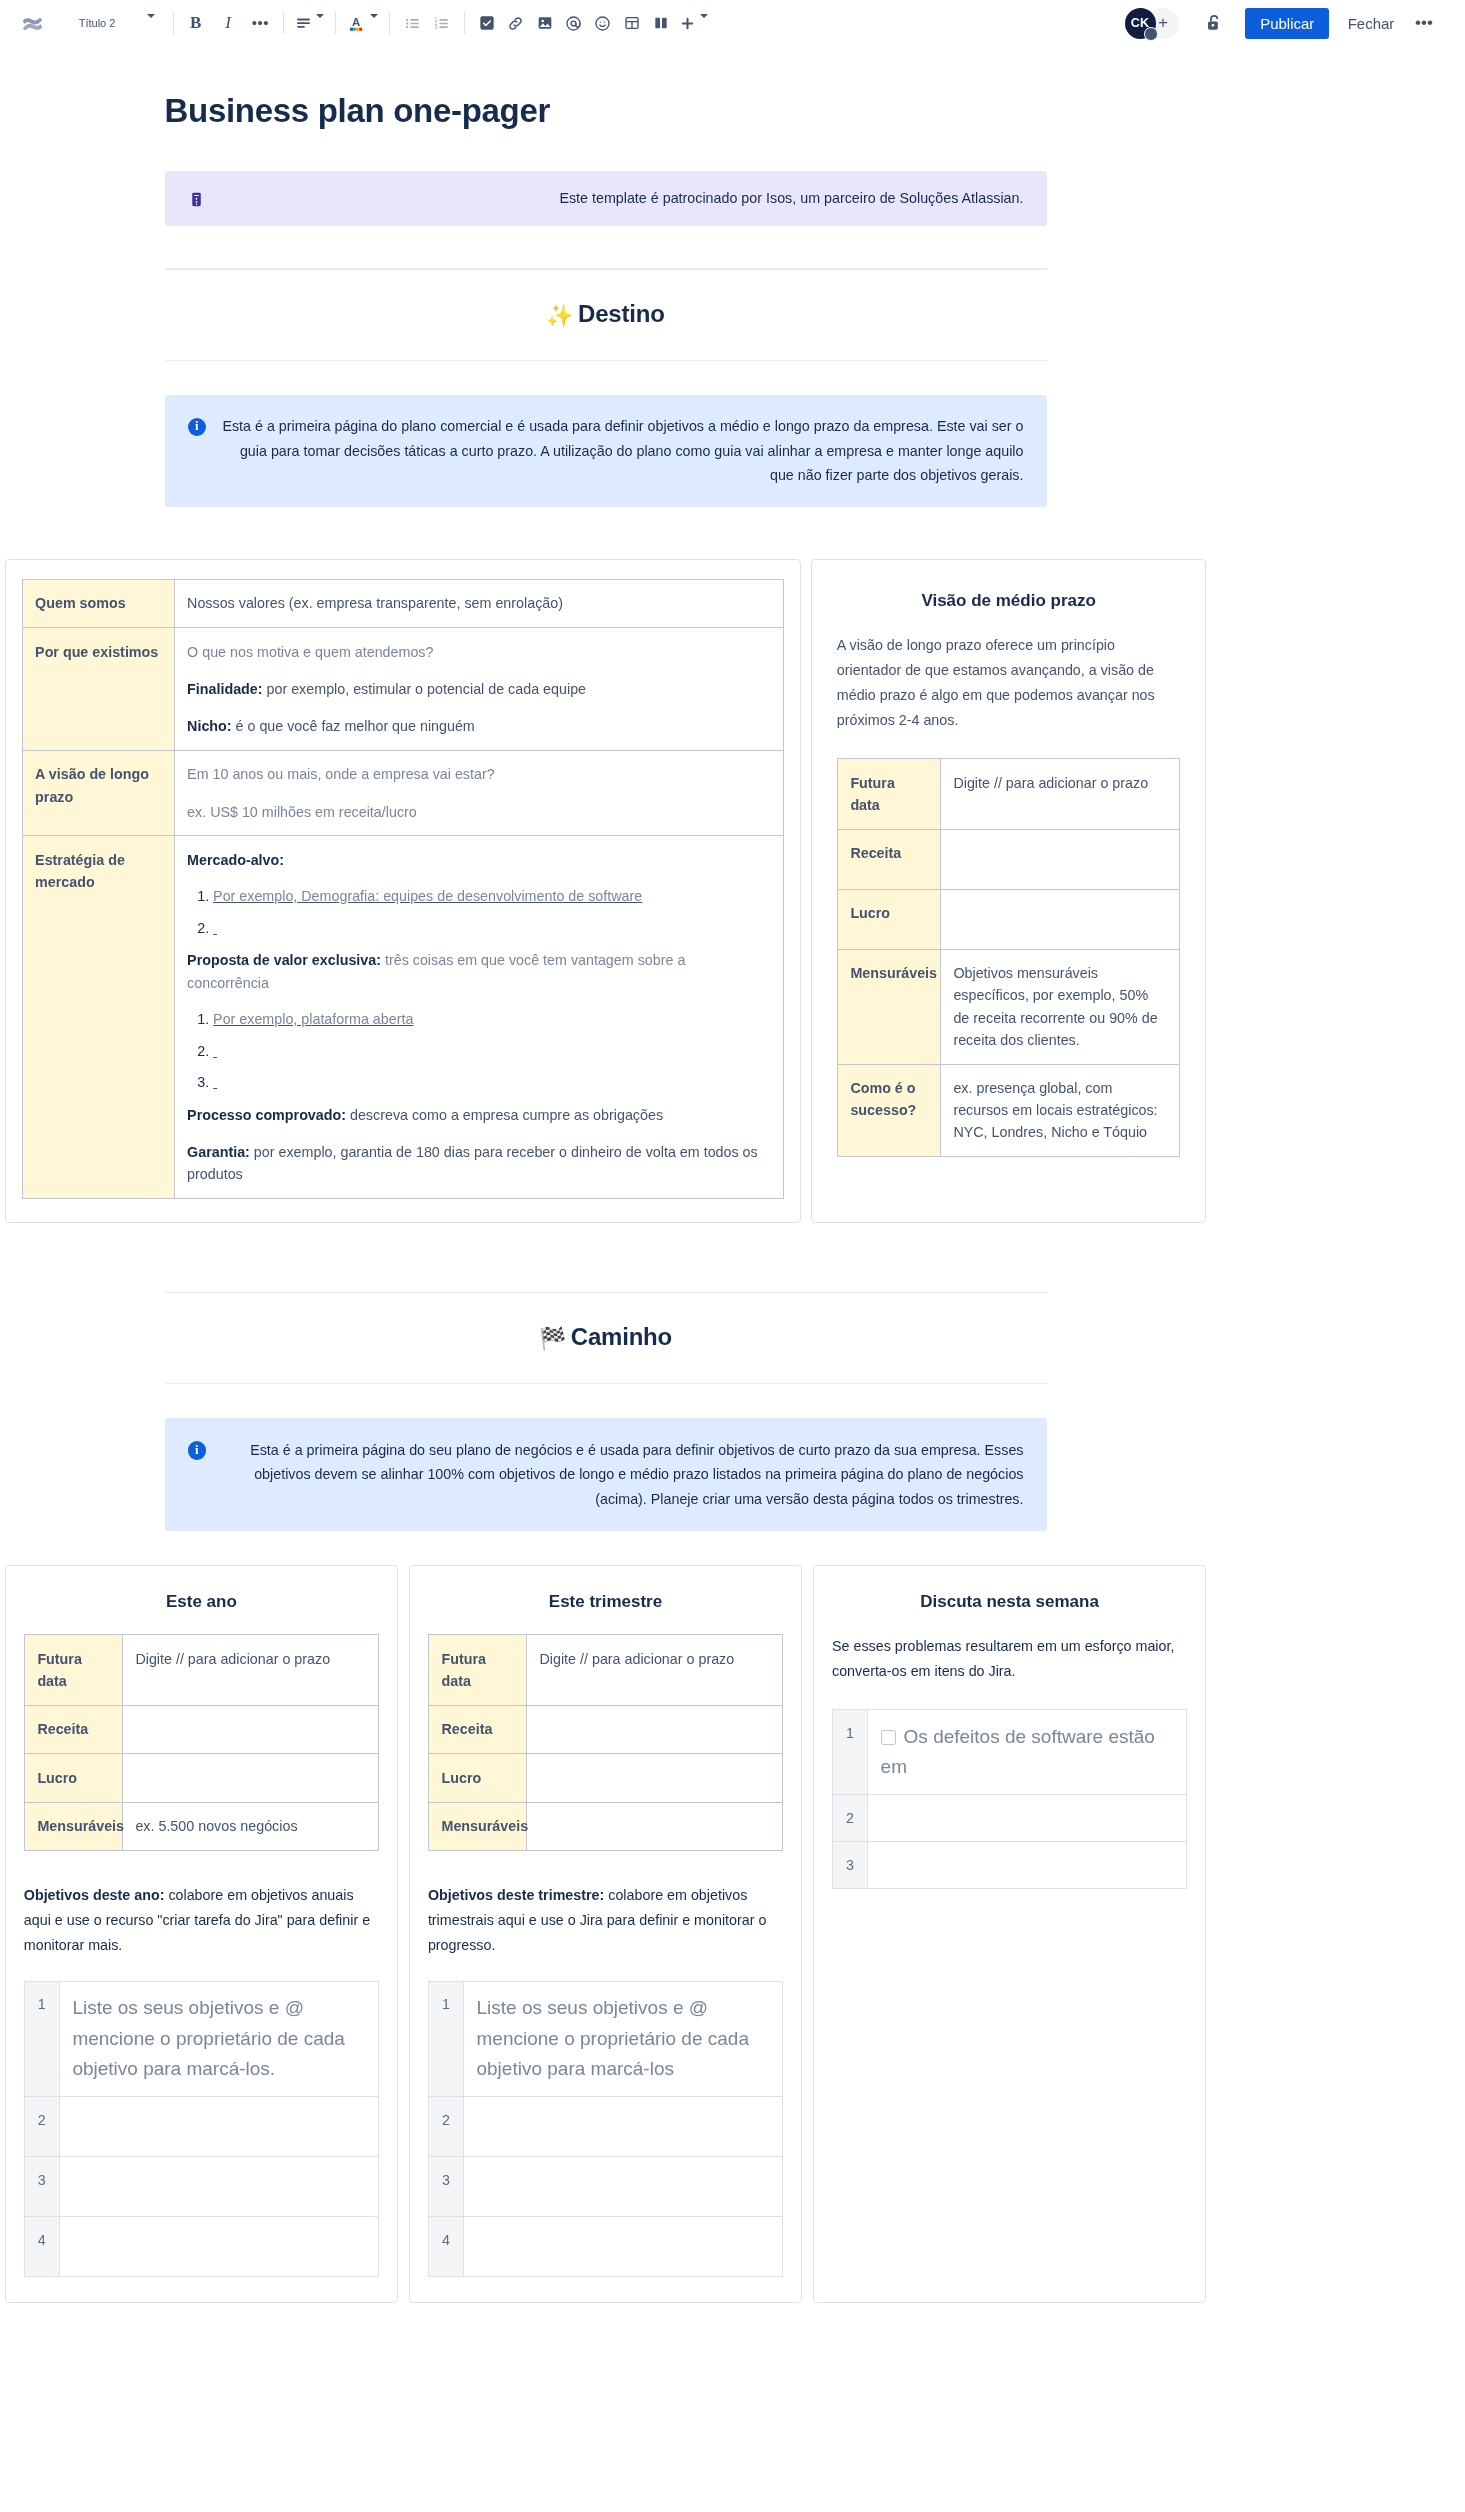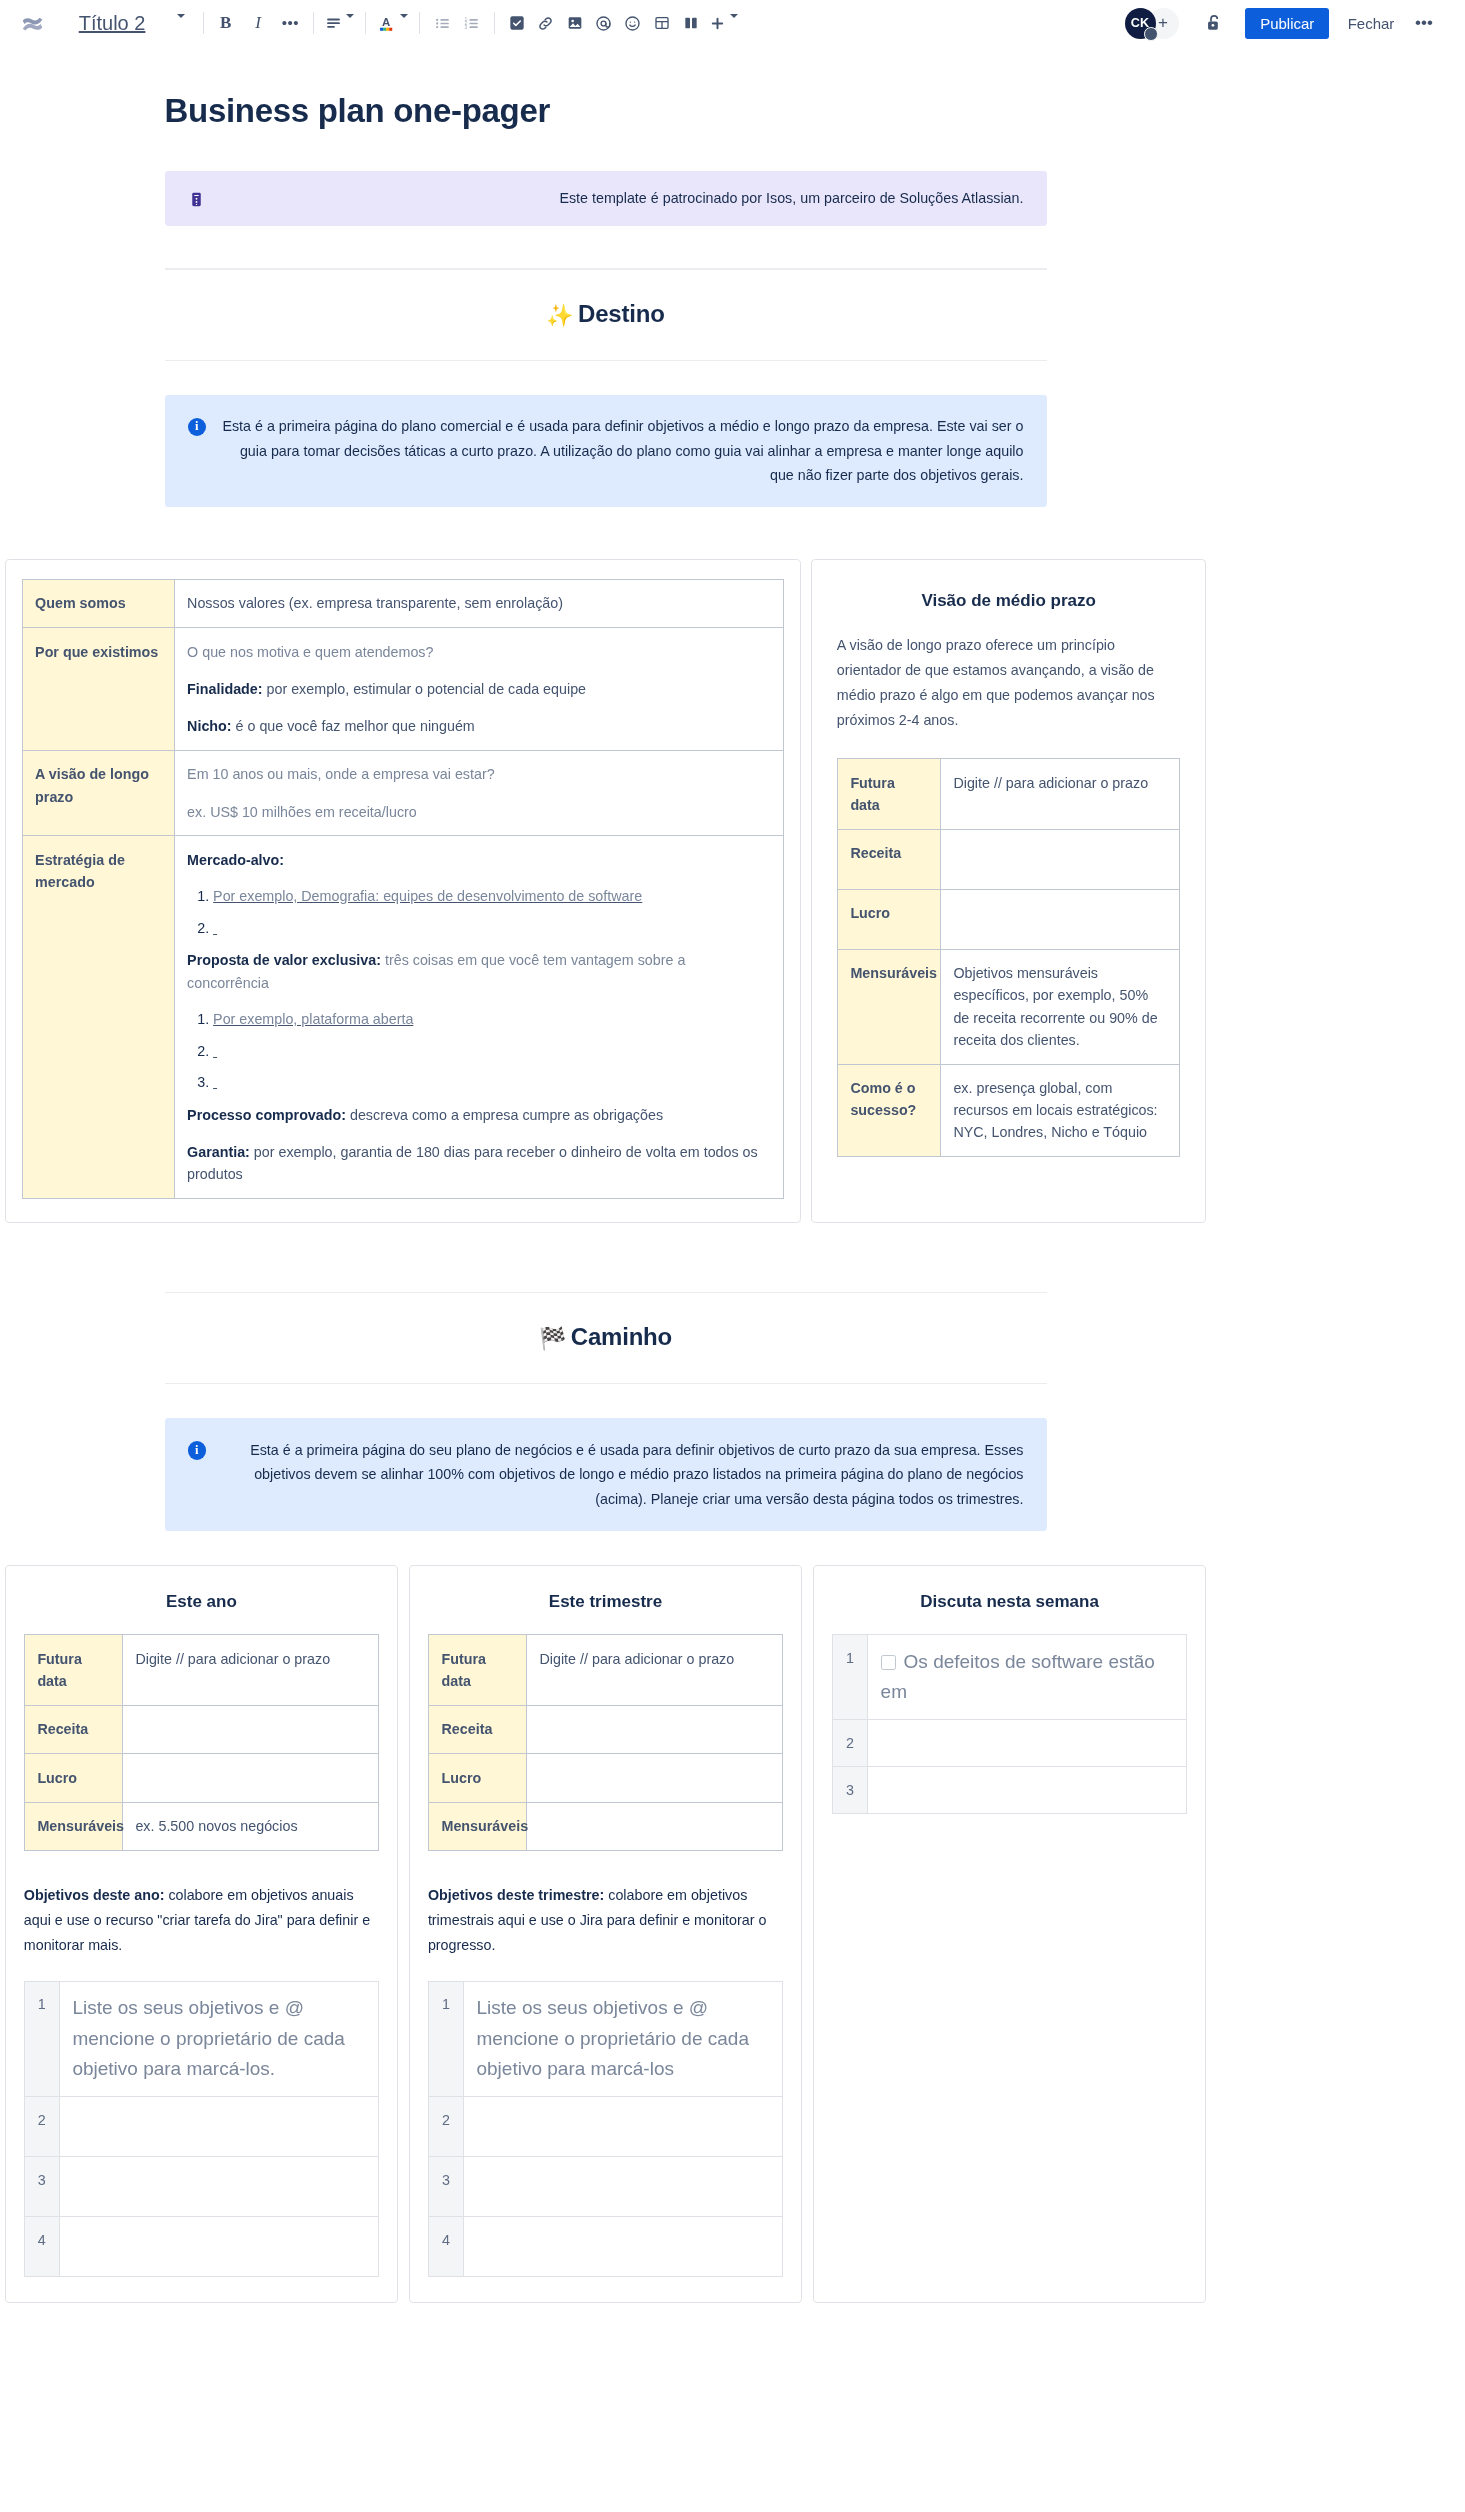--- a/index.html
+++ b/index.html
@@ -44,24 +44,23 @@
     display: flex;
     align-items: center;
     gap: 32px;
     padding: 0 9.2px 0 12.6px;
     height: 27.5px;
     border-radius: 2.3px;
     margin-left: 20.6px;
     cursor: pointer;
   }
   .tb-style-label {
-    font-size: 20px;
+    font-size: 11px;
     color: #44546F;
     white-space: nowrap;
-    text-decoration: underline;
   }
   .tb-btn {
     width: 29px; height: 29px;
     display: flex; align-items: center; justify-content: center;
     border-radius: 2.9px;
     cursor: pointer;
     flex: 0 0 auto;
     color: #44546F;
   }
   .tb-btn.wide { width: auto; padding: 0 3.4px; gap: 4px; }
@@ -748,20 +747,21 @@
             <tr class="h-row-tall">
               <td class="num">4</td>
               <td></td>
             </tr>
           </tbody>
         </table>
       </div>
 
       <div class="card c-third">
         <div class="card-title">Discuta nesta semana</div>
+        <p class="card-para dark" style="margin-bottom:25px">Se esses problemas resultarem em um esforço maior, converta-os em itens do Jira.</p>
 
         <table class="nt">
           <tbody>
             <tr class="h-row-tall">
               <td class="num">1</td>
               <td>
                 <span class="cb"></span><span>Os defeitos de software estão em</span>
               </td>
             </tr>
             <tr>

